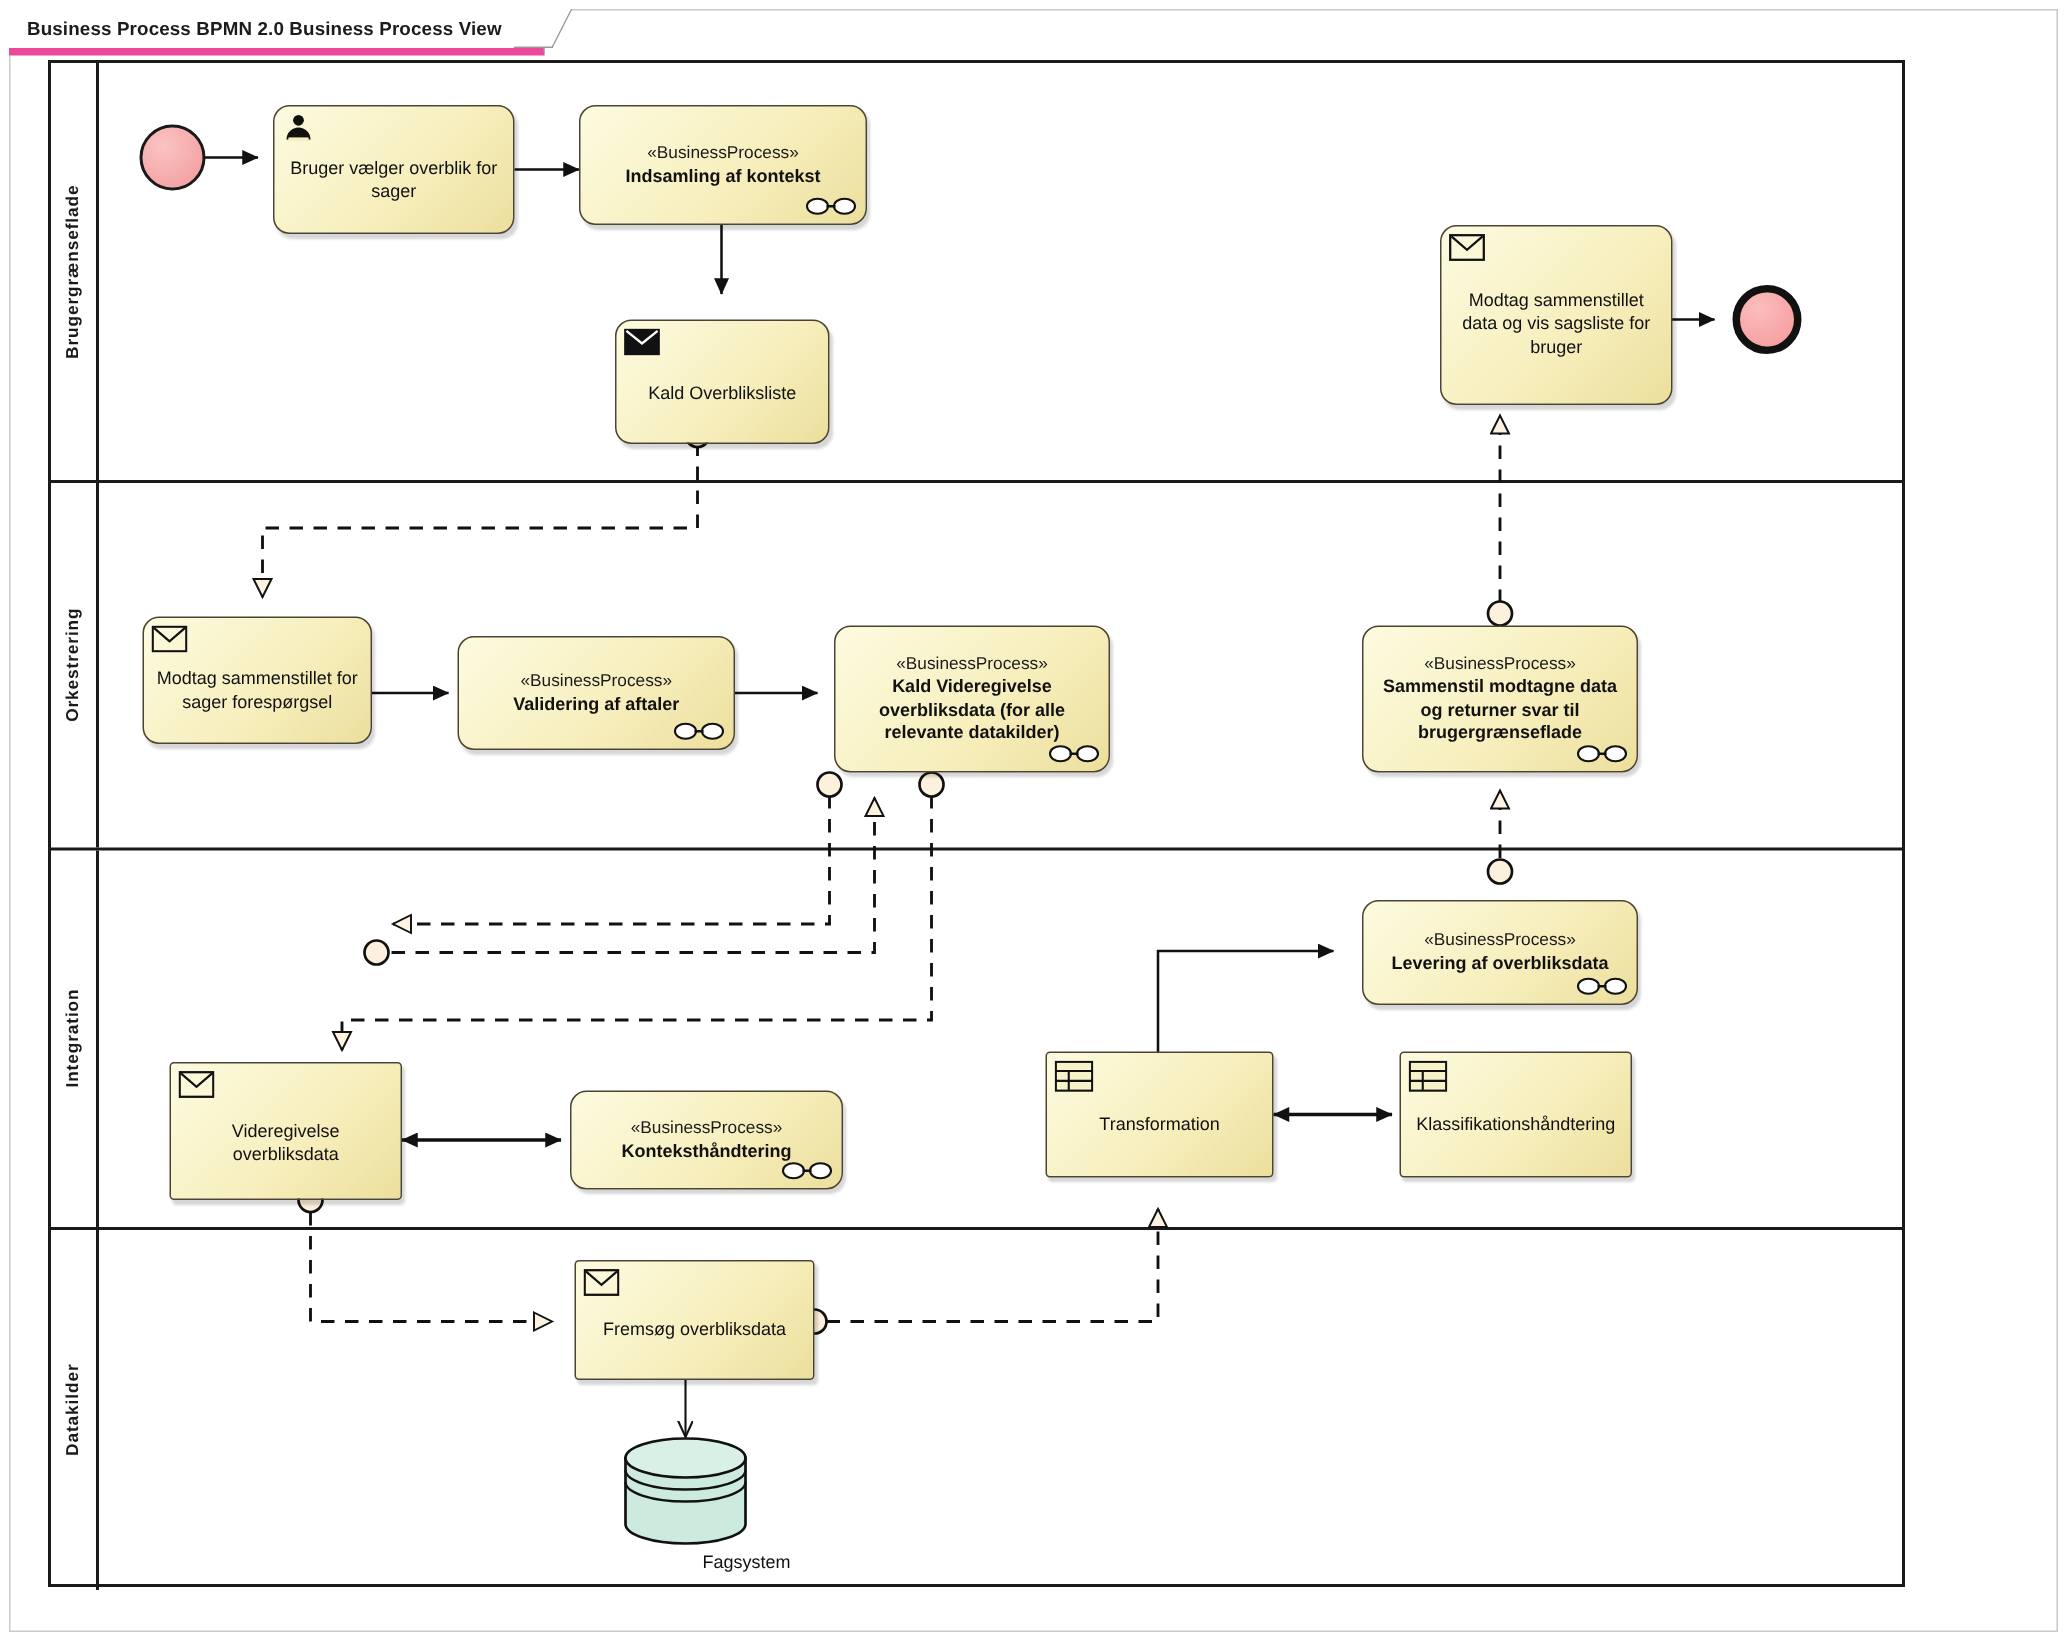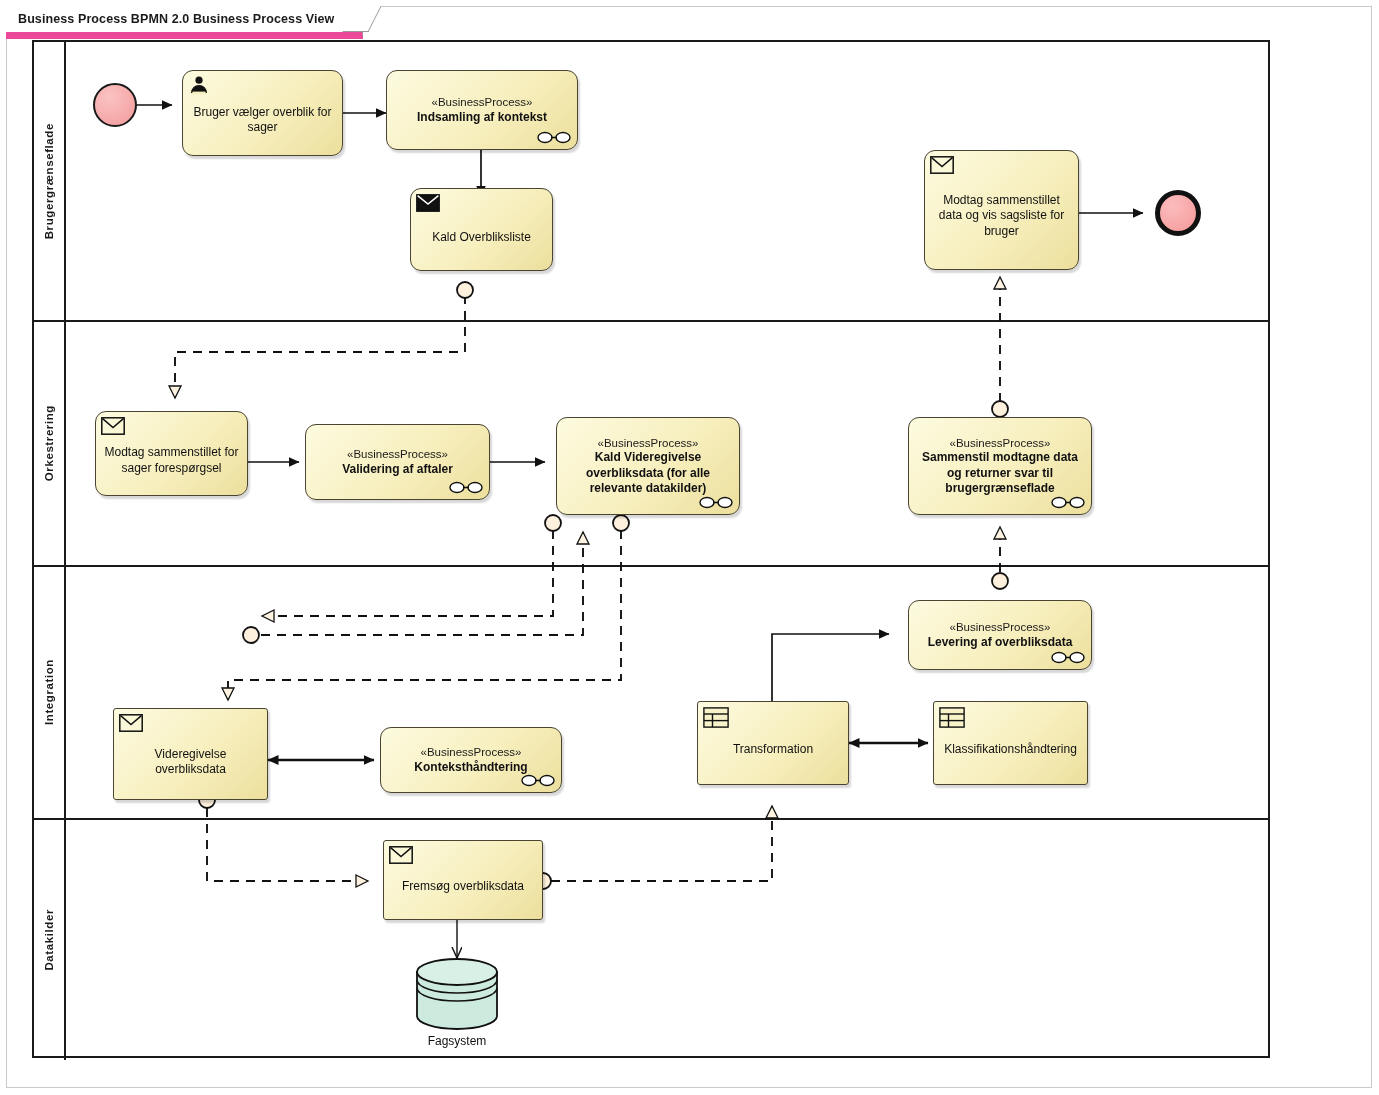--- a/index.html
+++ b/index.html
@@ -3,21 +3,21 @@
 <meta charset="utf-8">
 <style>
   html,body{margin:0;padding:0;background:#ffffff;}
   body{font-family:"Liberation Sans", sans-serif;}
   #canvas{position:relative;width:1379px;height:1095px;background:#fff;overflow:hidden;}
   #frame{position:absolute;left:6px;top:6px;width:1366px;height:1082px;border:1px solid #c9c9c9;box-sizing:border-box;}
 
   
   #title-tab{position:absolute;left:6px;top:6px;height:26px;padding:0 28px 0 12px;
     display:flex;align-items:center;background:#fff;border-right:1px solid #9a9a9a;
-    border-bottom:7px solid #ec4899;font-size:12.5px;font-weight:bold;color:#1b1b1b;letter-spacing:.1px;}
+    border-bottom:5px solid #ec4899;font-size:12.5px;font-weight:bold;color:#1b1b1b;letter-spacing:.1px;}
   #title-tab:after{content:"";position:absolute;right:-13px;top:0;width:26px;height:26px;
      background:#fff;border-right:1px solid #9a9a9a;border-bottom:1px solid #9a9a9a;
      transform:skewX(-27deg);box-sizing:border-box;}
 
   
   .pool{position:absolute;left:32px;top:40px;width:1238px;height:1018px;border:2px solid #1a1a1a;box-sizing:border-box;}
   .lane{position:absolute;left:0;width:100%;box-sizing:border-box;border-bottom:2px solid #1a1a1a;}
   .lane.last{border-bottom:none;}
   .lane-head{position:absolute;left:0;top:0;width:32px;height:100%;border-right:2px solid #1a1a1a;box-sizing:border-box;
      display:flex;align-items:center;justify-content:center;}
@@ -46,21 +46,21 @@
   
   .chain{position:absolute;right:6px;bottom:5px;width:34px;height:13px;}
 
   
   .ev{position:absolute;border-radius:50%;box-sizing:border-box;}
   .ev.start{border:2px solid #1a1a1a;background:radial-gradient(circle at 35% 30%,#fbc3c3,#f29a9a);}
   .ev.end{border:5px solid #111;background:radial-gradient(circle at 35% 30%,#fcbdbd,#f59898);}
 
   
   .ds{position:absolute;}
-  .ds-label{position:absolute;font-size:12px;color:#111;text-align:center;width:140px;}
+  .ds-label{position:absolute;font-size:12px;color:#111;text-align:right;width:140px;}
 
   
   #wires{position:absolute;left:0;top:0;width:1379px;height:1095px;pointer-events:none;}
 </style>
 </head>
 <body>
 
 <div id="canvas">
 
   <div id="frame"></div>
@@ -188,31 +188,31 @@
     <span class="ttl">Indsamling af kontekst</span>
     <span class="chain">
       <svg width="34" height="13" viewBox="0 0 34 13">
           <ellipse cx="8" cy="6.5" rx="7" ry="5" fill="#fff" stroke="#111" stroke-width="1.4"></ellipse>
           <ellipse cx="26" cy="6.5" rx="7" ry="5" fill="#fff" stroke="#111" stroke-width="1.4"></ellipse>
           <line x1="14" y1="6.5" x2="20" y2="6.5" stroke="#111" stroke-width="1.6"></line>
         </svg>
     </span>
   </div>
 
-  <div class="task" style="left:410px;top:188px;width:143px;height:83px;">
+  <div class="task" style="left:410px;top:213px;width:143px;height:83px;">
     <span class="env">
       <svg width="24" height="18" viewBox="0 0 24 18">
           <rect x="0.8" y="0.8" width="22.4" height="16.4" fill="#111" stroke="#111" stroke-width="1.4"></rect>
           <path d="M1.6,1.6 L12,10 L22.4,1.6" fill="none" stroke="#fff" stroke-width="1.6"></path>
         </svg>
     </span>
     <span class="plain" style="margin-top:16px;">Kald Overbliksliste</span>
   </div>
 
-  <div class="task" style="left:924px;top:150px;width:155px;height:120px;">
+  <div class="task" style="left:960px;top:150px;width:155px;height:120px;">
     <span class="env">
       <svg width="24" height="18" viewBox="0 0 24 18">
           <rect x="0.8" y="0.8" width="22.4" height="16.4" fill="none" stroke="#111" stroke-width="1.5"></rect>
           <path d="M1.6,1.6 L12,10.5 L22.4,1.6" fill="none" stroke="#111" stroke-width="1.5"></path>
         </svg>
     </span>
     <span class="plain" style="margin-top:12px;">Modtag sammenstillet data og vis sagsliste for bruger</span>
   </div>
 
   <div class="ev end" style="left:1155px;top:190px;width:46px;height:46px;"></div>

